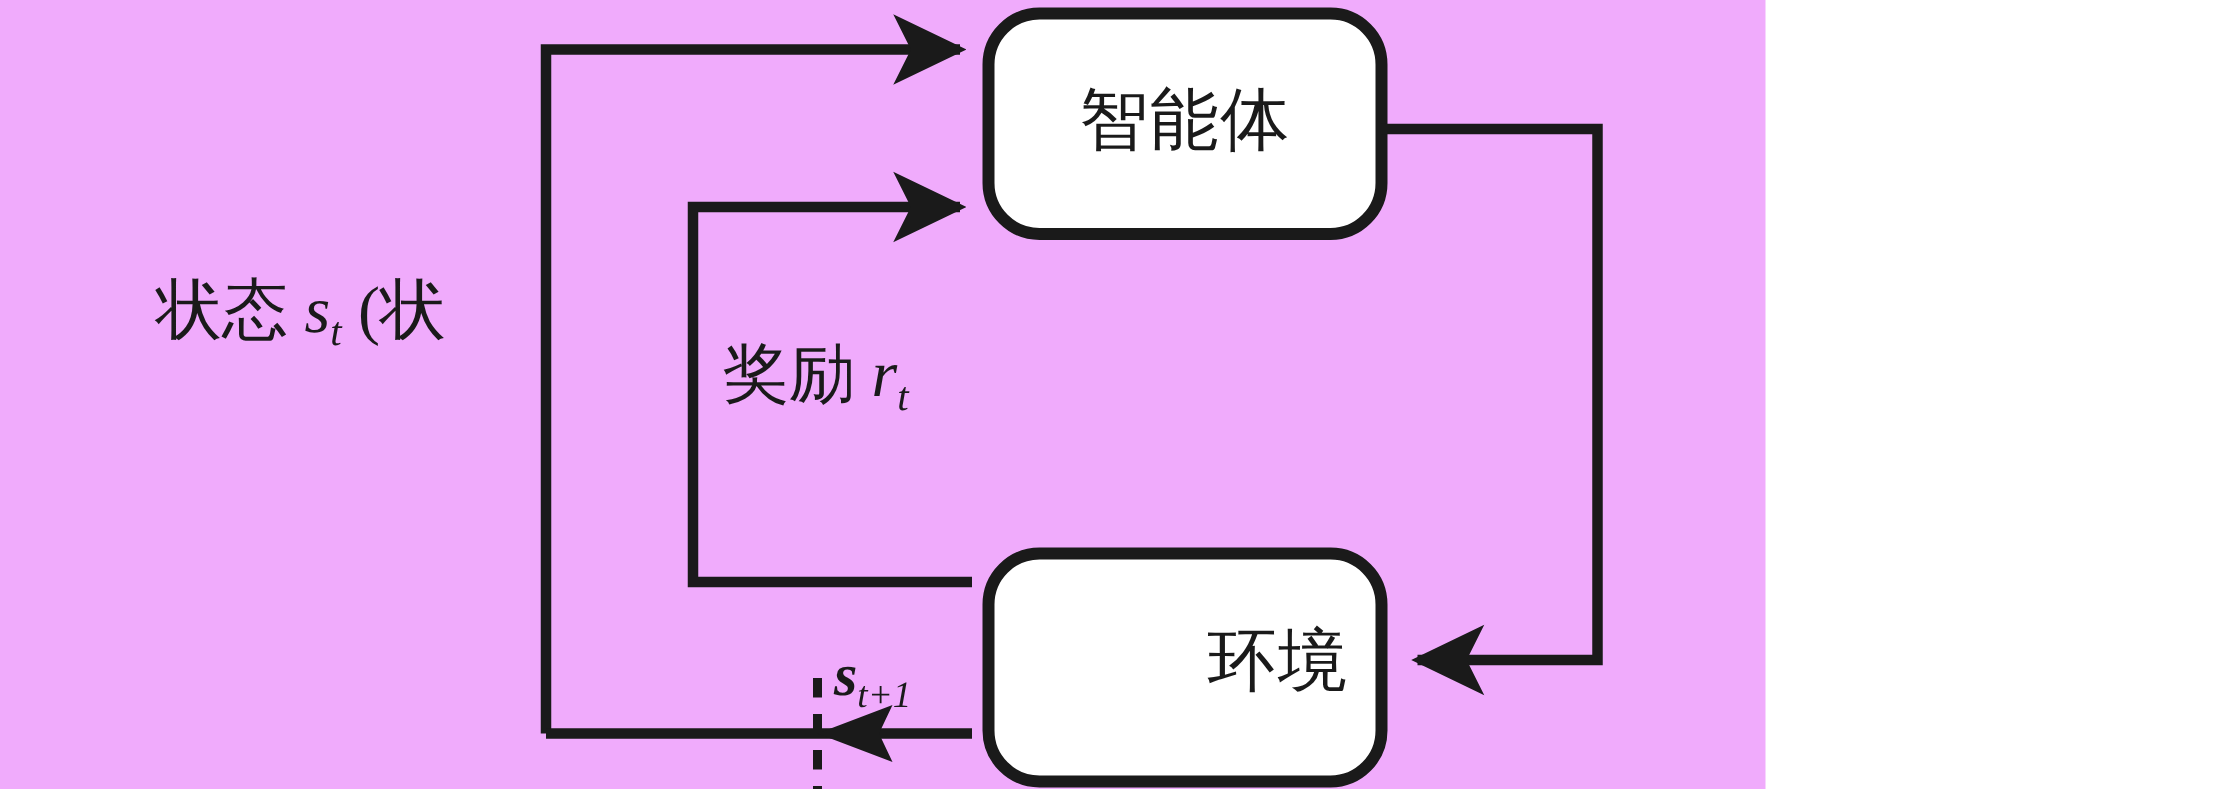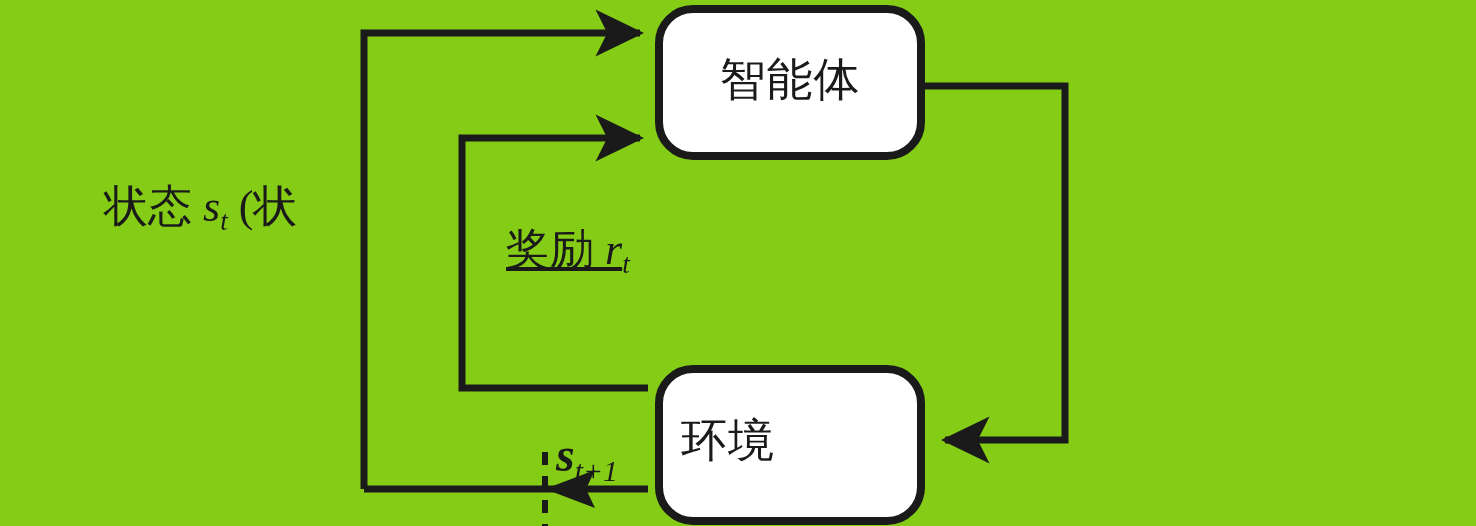--- a/index.html
+++ b/index.html
@@ -5,23 +5,23 @@
   html, body {
     margin: 0;
     padding: 0;
     background: #ffffff;
   }
   body {
     font-family: "Liberation Serif", "DejaVu Serif", serif;
   }
   #canvas {
     position: relative;
-    width: 1476px;
+    width: 1177px;
     height: 526px;
-    background: #84cc16;
+    background: #f0abfc;
     overflow: hidden;
   }
   #diagram-svg {
     position: absolute;
     left: 0;
     top: 0;
     width: 1476px;
     height: 526px;
   }
   .node-label {
@@ -61,33 +61,32 @@
   .edge-label sub.up {
     font-weight: normal;
   }
   .lbl-line { display: block; }
   .lbl-state {
     left: 104px;
     top: 182px;
     text-align: right;
   }
   .lbl-reward {
-    left: 506px;
+    left: 482px;
     top: 225px;
-    text-decoration: underline;
   }
   .lbl-action {
     left: 1078px;
     top: 163px;
     text-align: left;
   }
   .lbl-snext {
     left: 556px;
     top: 428px;
-    font-size: 48px;
+    font-size: 40px;
   }
 </style>
 </head>
 <body>
 
 <div id="canvas">
 
   <svg id="diagram-svg" viewBox="0 0 1476 526" xmlns="http://www.w3.org/2000/svg">
     <defs>
       <marker id="arrowRight" viewBox="0 0 12 12" refX="11" refY="6" markerWidth="7.2" markerHeight="7.2" orient="auto-start-reverse">
@@ -118,21 +117,21 @@
       <path d="M 648 388 L 462 388 L 462 138 L 640 138" fill="none" stroke="#1a1a1a" stroke-width="7" stroke-linecap="butt" stroke-linejoin="miter" marker-end="url(#arrowRight)"></path>
     </g>
 
     <g>
       <path d="M 921 86 L 1065 86 L 1065 440 L 945 440" fill="none" stroke="#1a1a1a" stroke-width="7" stroke-linecap="butt" stroke-linejoin="miter" marker-end="url(#arrowRight)"></path>
     </g>
   </svg>
 
   <div class="node-label" style="left:681px; top:56px; width:218px; text-align:center;">智能体</div>
 
-  <div class="node-label" style="left:681px; top:417px; width:218px; text-align:left;">环境</div>
+  <div class="node-label" style="left:681px; top:417px; width:218px; text-align:right;">环境</div>
 
   <div class="edge-label lbl-state">
     <span class="lbl-line"><span>状态 <span class="ml">s</span></span><sub>t</sub><span> (状</span></span>
   </div>
 
   <div class="edge-label lbl-reward"><span>奖励 <span class="ml">r</span></span><sub>t</sub></div>
 
   <div class="edge-label lbl-action">
   </div>
 

